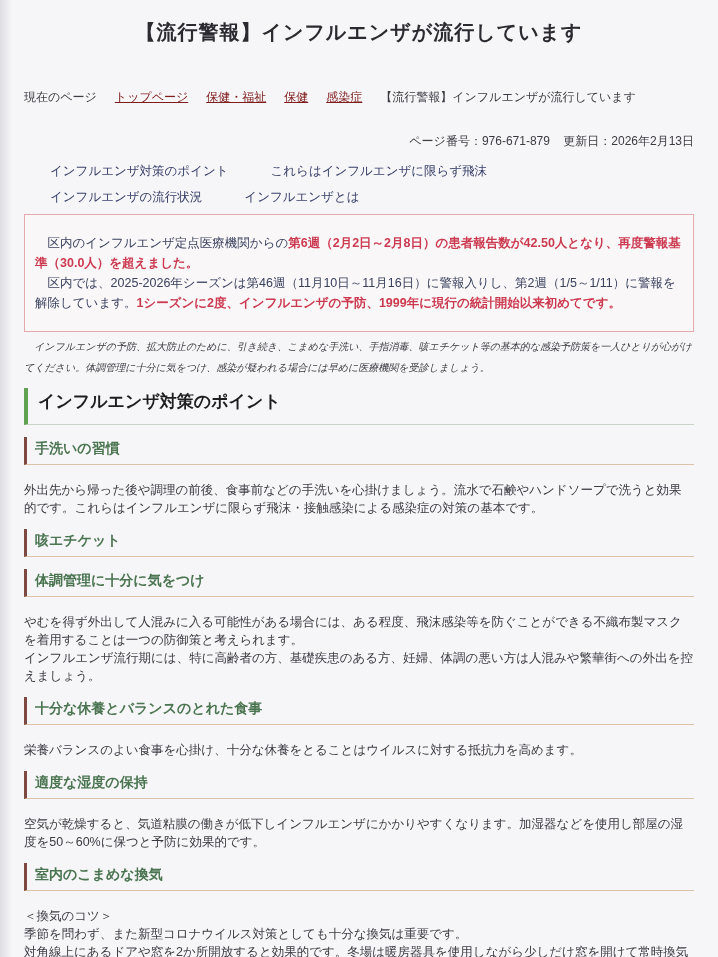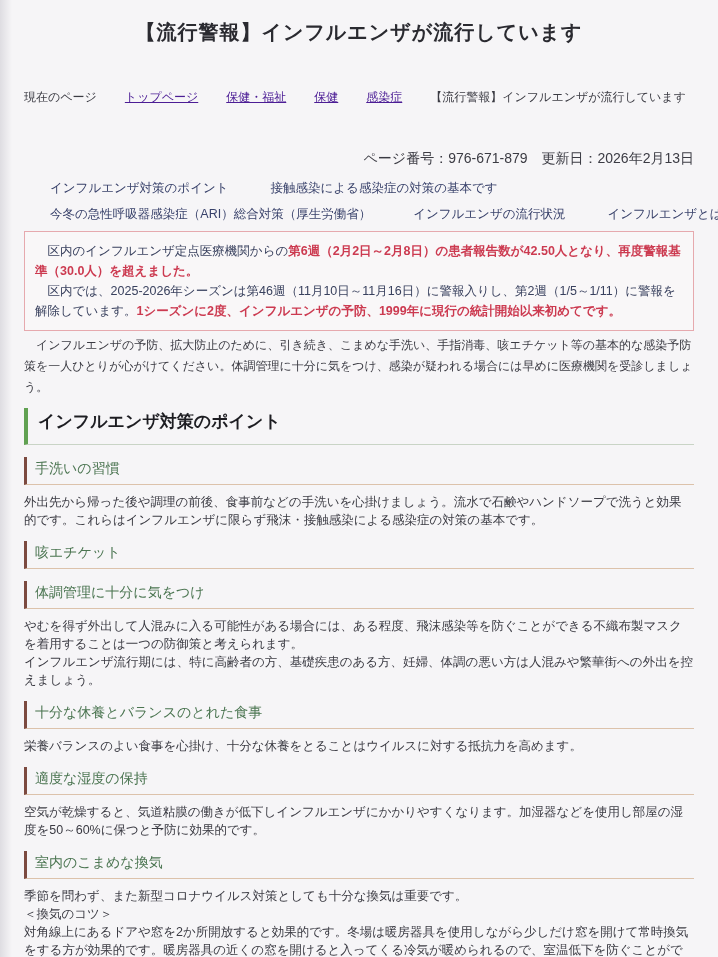--- a/index.html
+++ b/index.html
@@ -30,35 +30,35 @@
     color: #2a2a30;
     letter-spacing: 1px;
   }
 
   .breadcrumb {
     margin-top: 42px;
     font-size: 12px;
     line-height: 18px;
     display: flex;
     align-items: flex-end;
-    gap: 28px;
+    gap: 18px;
     white-space: nowrap;
   }
   .breadcrumb .crumb-label { color: #3b3b43; }
   .breadcrumb a.crumb-link {
-    color: #4c1d95;
+    color: #7f1d1d;
     text-decoration: underline;
     cursor: pointer;
   }
   .breadcrumb .crumb-current { color: #3b3b43; }
 
   .page-meta {
-    margin-top: 43px;
+    margin-top: 26px;
     text-align: right;
-    font-size: 14px;
+    font-size: 12px;
     line-height: 18px;
     color: #3b3b43;
   }
   .page-meta span + span { margin-left: 10px; }
 
   .anchor-links { margin-top: 8px; font-size: 12.5px; }
   .anchor-row {
     display: flex;
     gap: 42px;
     line-height: 26px;
@@ -68,58 +68,59 @@
   .anchor-row a {
     color: #39426b;
     text-decoration: none;
     cursor: pointer;
   }
 
   .alert-box {
     margin-top: 4px;
     border: 1px solid #e6a9ae;
     background: #f9f7f8;
-    padding: 9px 10px;
+    padding: 18px 10px;
     font-size: 12.5px;
     line-height: 20px;
     color: #39415e;
   }
   .alert-box .em { color: #cc3a50; font-weight: bold; }
 
   .intro {
     margin-top: 4px;
-    font-size: 12px;
+    font-size: 10px;
     line-height: 21px;
     color: #3b3b43;
+    font-style: italic;
   }
 
   .main-heading {
     margin-top: 10px;
     font-size: 17px;
     line-height: 24px;
     font-weight: bold;
     color: #1d1d22;
     border-left: 4px solid #61a152;
     border-bottom: 1px solid #c9d4c6;
     padding: 2px 0 10px 10px;
   }
 
   .sub-heading {
     margin-top: 12px;
     font-size: 14px;
     line-height: 20px;
-    font-weight: normal;
+    font-weight: bold;
     color: #4b7551;
     border-left: 3px solid #7c4a40;
     border-bottom: 1px solid #dcc2ab;
     padding: 1px 0 6px 8px;
   }
 
   .sub-body {
-    margin-top: 8px;
+    margin-top: 16px;
     font-size: 12.5px;
     line-height: 18px;
     color: #3b3b43;
   }
 </style>
 </head>
 <body>
 
 <div class="page">
 
@@ -135,24 +136,23 @@
   </nav>
 
   <div class="page-meta">
     <span>ページ番号：976-671-879</span>
     <span>更新日：2026年2月13日</span>
   </div>
 
   <div class="anchor-links">
     <div class="anchor-row">
       <a>インフルエンザ対策のポイント</a>
-      <a>接触感染による感染症の対策の基本です</a>
+      <a>これらはインフルエンザに限らず飛沫</a>
     </div>
     <div class="anchor-row">
-      <a>今冬の急性呼吸器感染症（ARI）総合対策（厚生労働省）</a>
       <a>インフルエンザの流行状況</a>
       <a>インフルエンザとは</a>
     </div>
   </div>
 
   <div class="alert-box">
     <p><span>　区内のインフルエンザ定点医療機関からの</span><span class="em">第6週（2月2日～2月8日）の患者報告数が42.50人となり、再度警報基準（30.0人）を超えました。</span></p>
     <p><span>　区内では、2025-2026年シーズンは第46週（11月10日～11月16日）に警報入りし、第2週（1/5～1/11）に警報を解除しています。</span><span class="em">1シーズンに2度、インフルエンザの予防、1999年に現行の統計開始以来初めてです。</span></p>
   </div>
 
@@ -178,18 +178,18 @@
     <p>栄養バランスのよい食事を心掛け、十分な休養をとることはウイルスに対する抵抗力を高めます。</p>
   </div>
 
   <h3 class="sub-heading">適度な湿度の保持</h3>
   <div class="sub-body">
     <p>空気が乾燥すると、気道粘膜の働きが低下しインフルエンザにかかりやすくなります。加湿器などを使用し部屋の湿度を50～60%に保つと予防に効果的です。</p>
   </div>
 
   <h3 class="sub-heading">室内のこまめな換気</h3>
   <div class="sub-body">
+    <p>＜換気のコツ＞</p>
     <p>季節を問わず、また新型コロナウイルス対策としても十分な換気は重要です。</p>
-    <p>＜換気のコツ＞</p>
     <p>対角線上にあるドアや窓を2か所開放すると効果的です。冬場は暖房器具を使用しながら少しだけ窓を開けて常時換気をする方が効果的です。暖房器具の近くの窓を開けると入ってくる冷気が暖められるので、室温低下を防ぐことができます。</p>
   </div>
 
 </div>
 
 </body></html>

